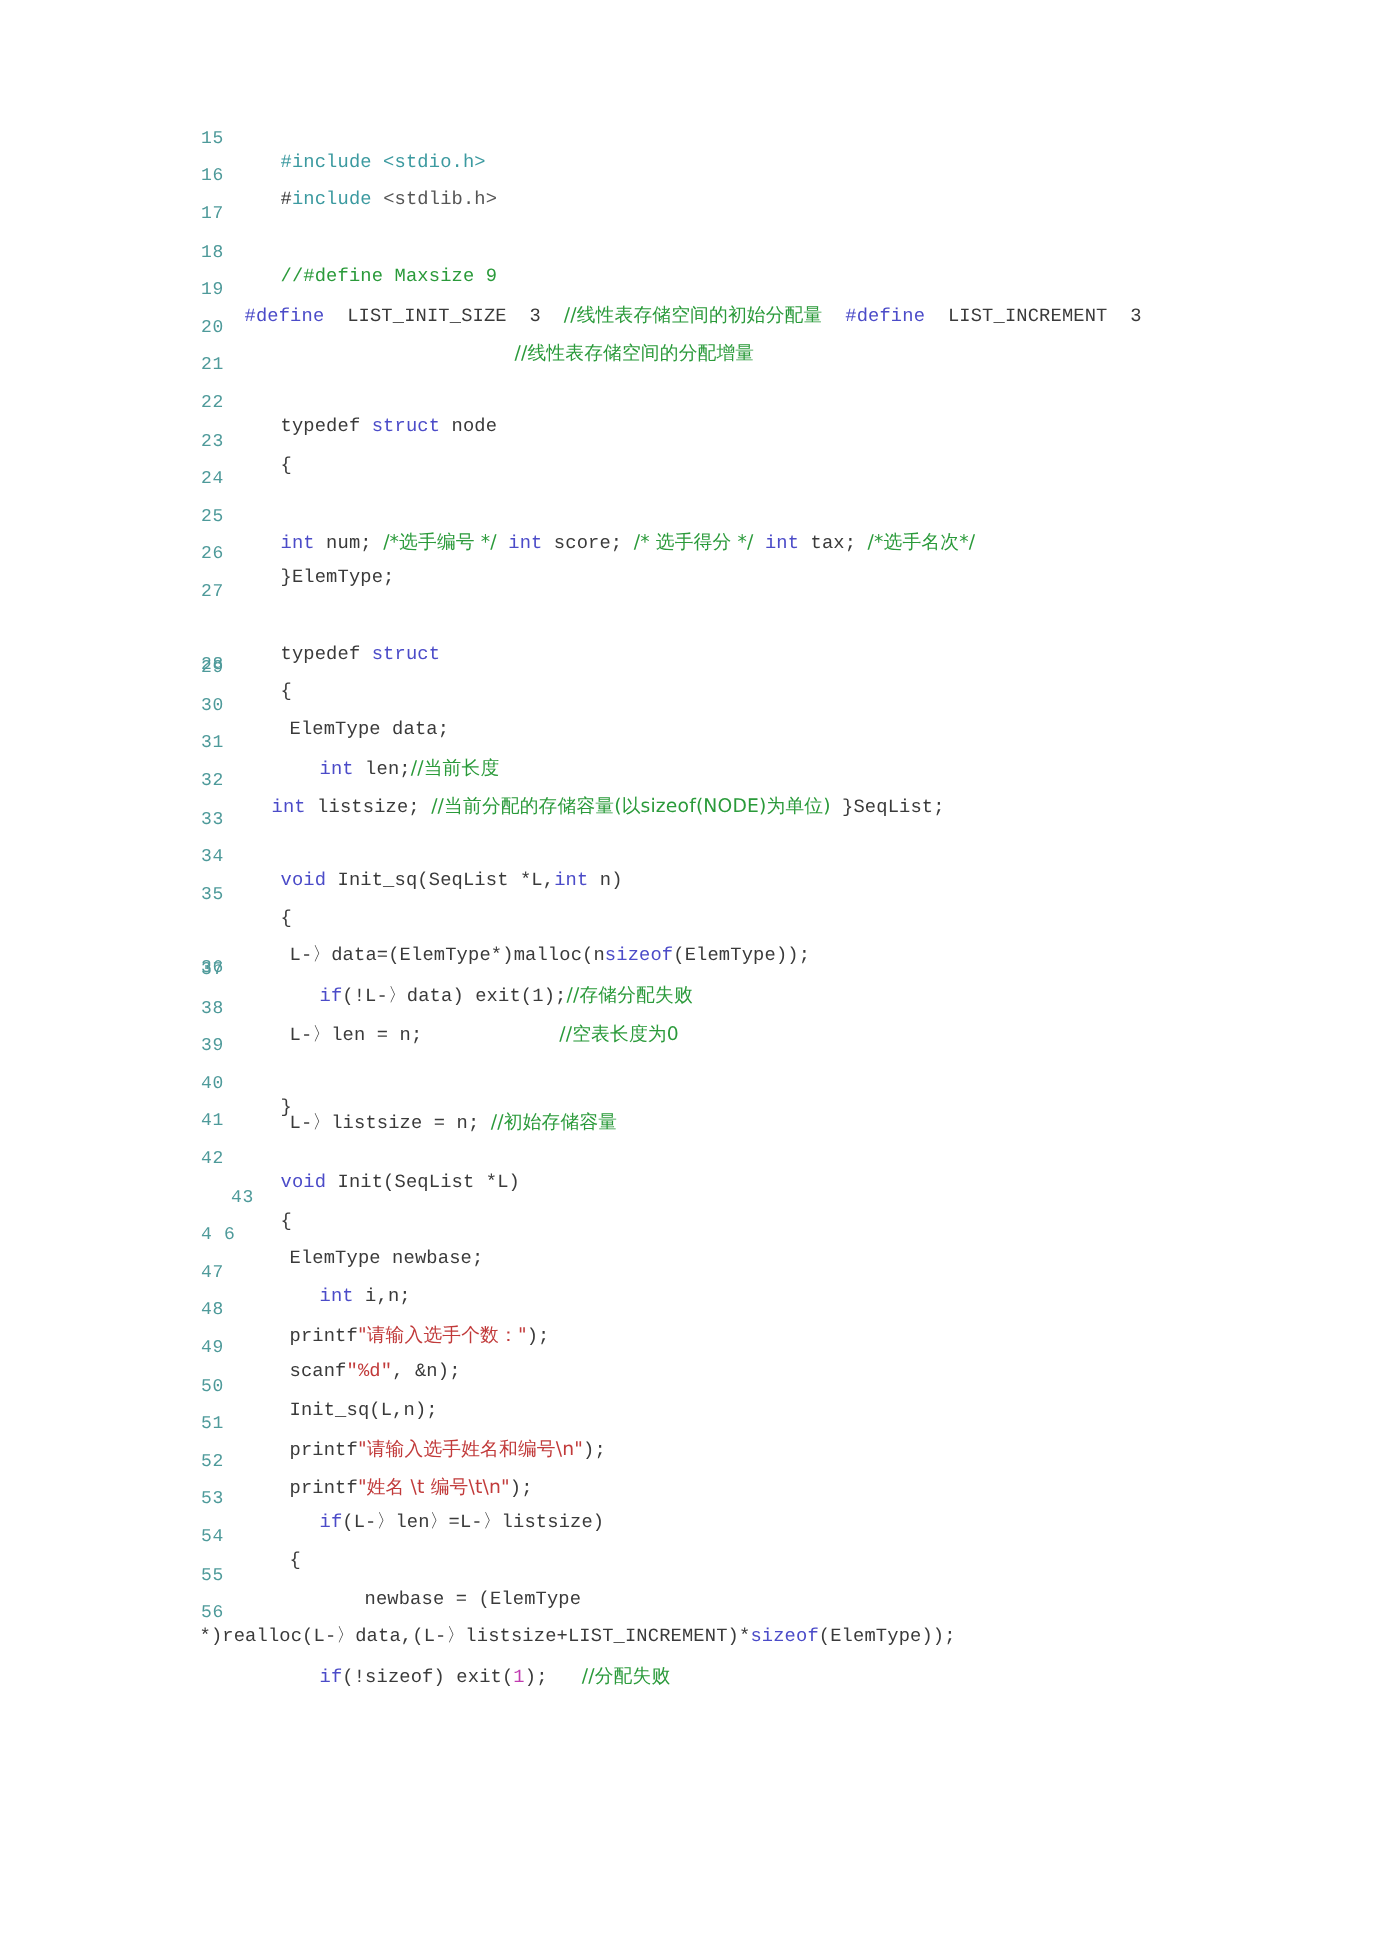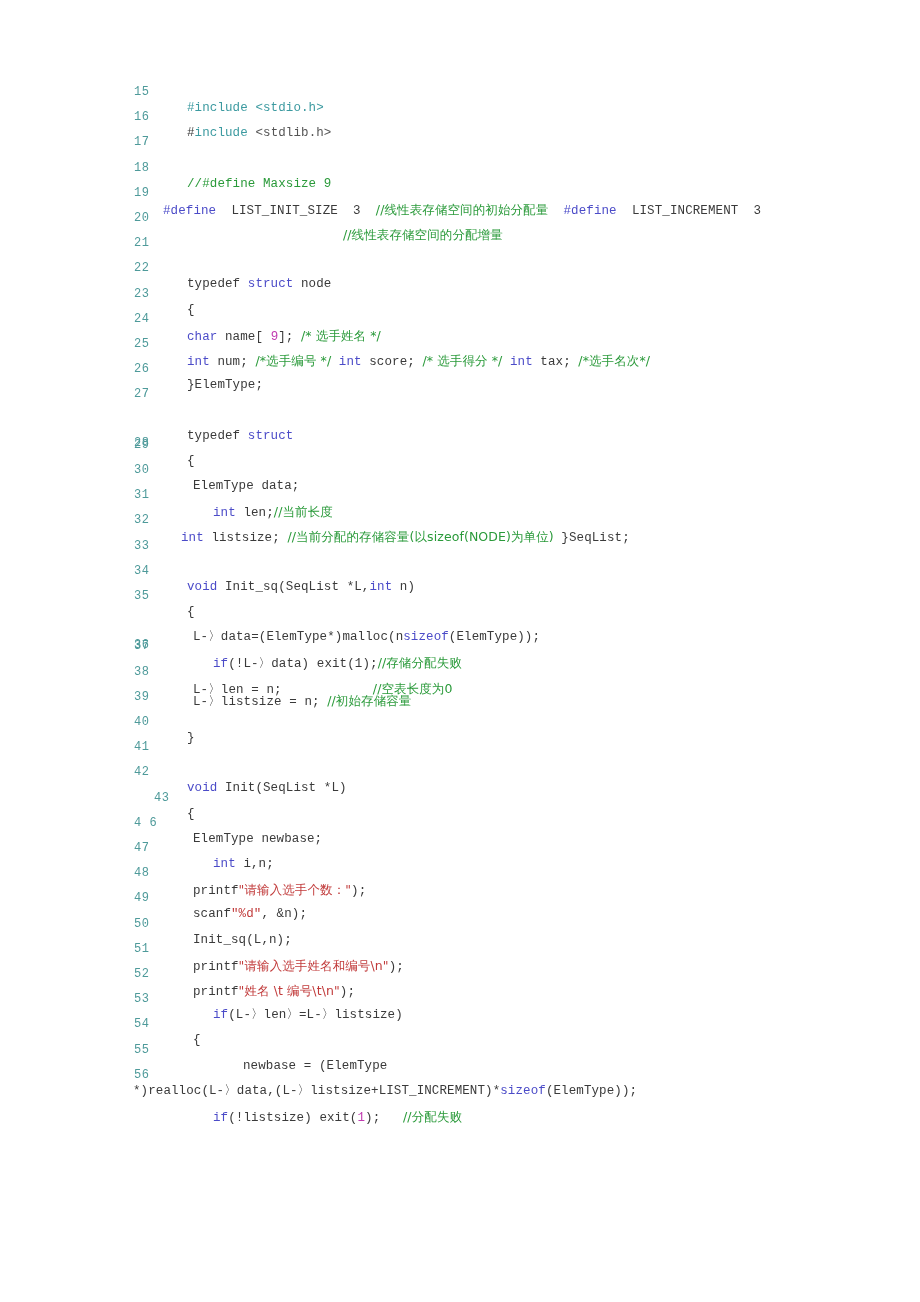--- a/index.html
+++ b/index.html
@@ -115,46 +115,45 @@
       <div class="line-number" style="top: 971.8px;">56</div>
       <div class="code-line" style="position: absolute; left: 0px; top: 0px; width: 920px;"><div class="line-code" style="left: 187px;"><span class="tok-include">#include &lt;stdio.h&gt;</span></div></div>
       <div class="code-line" style="position: absolute; left: 0px; top: 25.2px; width: 920px;"><div class="line-code" style="left: 187px;"><span class="tok-plain">#</span><span class="tok-include">include</span><span class="tok-plain"> </span><span class="tok-dim">&lt;stdlib.h&gt;</span></div></div>
       <div class="code-line" style="position: absolute; left: 0px; top: 50.4px; width: 920px;"><div class="line-code" style="left: 187px;"></div></div>
       <div class="code-line" style="position: absolute; left: 0px; top: 75.6px; width: 920px;"><div class="line-code" style="left: 187px;"><span class="tok-comment">//#define Maxsize 9</span></div></div>
       <div class="code-line" style="position: absolute; left: 0px; top: 100.8px; width: 920px;"><div class="line-code" style="left: 163px;"><span class="tok-preproc">#define</span><span class="tok-plain">  LIST_INIT_SIZE  3  </span><span class="tok-comment cjk">//线性表存储空间的初始分配量</span><span class="tok-plain">  </span><span class="tok-preproc">#define</span><span class="tok-plain">  LIST_INCREMENT  3</span></div></div>
       <div class="code-line" style="position: absolute; left: 0px; top: 126px; width: 920px;"><div class="line-code" style="left: 343px;"><span class="tok-comment cjk">//线性表存储空间的分配增量</span></div></div>
       <div class="code-line" style="position: absolute; left: 0px; top: 151.2px; width: 920px;"><div class="line-code" style="left: 187px;"></div></div>
       <div class="code-line" style="position: absolute; left: 0px; top: 176.4px; width: 920px;"><div class="line-code" style="left: 187px;"><span class="tok-plain">typedef </span><span class="tok-keyword">struct</span><span class="tok-plain"> node</span></div></div>
       <div class="code-line" style="position: absolute; left: 0px; top: 201.6px; width: 920px;"><div class="line-code" style="left: 187px;"><span class="tok-plain">{</span></div></div>
-      <div class="code-line" style="position: absolute; left: 0px; top: 226.8px; width: 920px;"><div class="line-code" style="left: 187px;"><span class="tok-keyword">char</span><span class="tok-plain"> name[ </span><span class="tok-number">9</span><span class="tok-plain">]; </span><span class="tok-comment cjk">/* 选手姓名 */</span></div></div>
       <div class="code-line" style="position: absolute; left: 0px; top: 252px; width: 920px;"><div class="line-code" style="left: 187px;"><span class="tok-keyword">int</span><span class="tok-plain"> num; </span><span class="tok-comment cjk">/*选手编号 */</span><span class="tok-plain"> </span><span class="tok-keyword">int</span><span class="tok-plain"> score; </span><span class="tok-comment cjk">/* 选手得分 */</span><span class="tok-plain"> </span><span class="tok-keyword">int</span><span class="tok-plain"> tax; </span><span class="tok-comment cjk">/*选手名次*/</span></div></div>
       <div class="code-line" style="position: absolute; left: 0px; top: 277.2px; width: 920px;"><div class="line-code" style="left: 187px;"><span class="tok-plain">}ElemType;</span></div></div>
       <div class="code-line" style="position: absolute; left: 0px; top: 302.4px; width: 920px;"><div class="line-code" style="left: 187px;"></div></div>
       <div class="code-line" style="position: absolute; left: 0px; top: 327.6px; width: 920px; padding-left: 29px;"><div class="line-code" style="left: 187px;"><span class="tok-plain">typedef </span><span class="tok-keyword">struct</span></div></div>
       <div class="code-line" style="position: absolute; left: 0px; top: 352.8px; width: 920px;"><div class="line-code" style="left: 187px;"><span class="tok-plain">{</span></div></div>
       <div class="code-line" style="position: absolute; left: 0px; top: 378px; width: 920px;"><div class="line-code" style="left: 193px;"><span class="tok-plain">ElemType data;</span></div></div>
       <div class="code-line" style="position: absolute; left: 0px; top: 403.2px; width: 920px;"><div class="line-code" style="left: 213px;"><span class="tok-keyword">int</span><span class="tok-plain"> len;</span><span class="tok-comment cjk">//当前长度</span></div></div>
       <div class="code-line" style="position: absolute; left: 0px; top: 428.4px; width: 920px;"><div class="line-code" style="left: 181px;"><span class="tok-keyword">int</span><span class="tok-plain"> listsize; </span><span class="tok-comment cjk">//当前分配的存储容量(以sizeof(NODE)为单位)</span><span class="tok-plain"> }SeqList;</span></div></div>
       <div class="code-line" style="position: absolute; left: 0px; top: 453.6px; width: 920px;"><div class="line-code" style="left: 187px;"></div></div>
       <div class="code-line" style="position: absolute; left: 0px; top: 478.8px; width: 920px;"><div class="line-code" style="left: 187px;"><span class="tok-keyword">void</span><span class="tok-plain"> Init_sq(SeqList *L,</span><span class="tok-keyword">int</span><span class="tok-plain"> n)</span></div></div>
       <div class="code-line" style="position: absolute; left: 0px; top: 504px; width: 920px;"><div class="line-code" style="left: 187px;"><span class="tok-plain">{</span></div></div>
       <div class="code-line" style="position: absolute; left: 0px; top: 529.2px; width: 920px;"><div class="line-code" style="left: 193px;"><span class="tok-plain">L-〉data=(ElemType*)malloc(n</span><span class="tok-keyword">sizeof</span><span class="tok-plain">(ElemType));</span></div></div>
       <div class="code-line" style="position: absolute; left: 0px; top: 554.4px; width: 920px;"><div class="line-code" style="left: 213px;"><span class="tok-keyword">if</span><span class="tok-plain">(!L-〉data) exit(</span><span class="tok-plain">1</span><span class="tok-plain">);</span><span class="tok-comment cjk">//存储分配失败</span></div></div>
       <div class="code-line" style="position: absolute; left: 0px; top: 579.6px; width: 920px;"><div class="line-code" style="left: 193px;"><span class="tok-plain">L-〉len = n;            </span><span class="tok-comment cjk">//空表长度为0</span></div></div>
-      <div class="code-line" style="position: absolute; left: 0px; top: 592px; width: 737px;"><div class="line-code" style="left: 193px;"><span class="tok-plain">L-〉listsize = n; </span><span class="tok-comment cjk">//初始存储容量</span></div></div>
+      <div class="code-line" style="position: absolute; left: 0px; top: 639px; width: 737px;"><div class="line-code" style="left: 193px;"><span class="tok-plain">L-〉listsize = n; </span><span class="tok-comment cjk">//初始存储容量</span></div></div>
       <div class="code-line" style="position: absolute; left: 0px; top: 630px; width: 920px;"><div class="line-code" style="left: 187px;"><span class="tok-plain">}</span></div></div>
       <div class="code-line" style="position: absolute; left: 0px; top: 655.2px; width: 920px;"><div class="line-code" style="left: 187px;"></div></div>
       <div class="code-line" style="position: absolute; left: 0px; top: 680.4px; width: 920px;"><div class="line-code" style="left: 187px;"><span class="tok-keyword">void</span><span class="tok-plain"> Init(SeqList *L)</span></div></div>
       <div class="code-line" style="position: absolute; left: 0px; top: 705.6px; width: 920px;"><div class="line-code" style="left: 187px;"><span class="tok-plain">{</span></div></div>
       <div class="code-line" style="position: absolute; left: 0px; top: 730.8px; width: 920px;"><div class="line-code" style="left: 193px;"><span class="tok-plain">ElemType newbase;</span></div></div>
       <div class="code-line" style="position: absolute; left: 0px; top: 756px; width: 920px;"><div class="line-code" style="left: 213px;"><span class="tok-keyword">int</span><span class="tok-plain"> i,n;</span></div></div>
       <div class="code-line" style="position: absolute; left: 0px; top: 781.2px; width: 920px;"><div class="line-code" style="left: 193px;"><span class="tok-plain">printf</span><span class="tok-string cjk">"请输入选手个数："</span><span class="tok-plain">);</span></div></div>
       <div class="code-line" style="position: absolute; left: 0px; top: 806.4px; width: 920px;"><div class="line-code" style="left: 193px;"><span class="tok-plain">scanf</span><span class="tok-string">"%d"</span><span class="tok-plain">, &amp;n);</span></div></div>
       <div class="code-line" style="position: absolute; left: 0px; top: 831.6px; width: 920px;"><div class="line-code" style="left: 193px;"><span class="tok-plain">Init_sq(L,n);</span></div></div>
       <div class="code-line" style="position: absolute; left: 0px; top: 856.8px; width: 920px;"><div class="line-code" style="left: 193px;"><span class="tok-plain">printf</span><span class="tok-string cjk">"请输入选手姓名和编号\n"</span><span class="tok-plain">);</span></div></div>
       <div class="code-line" style="position: absolute; left: 0px; top: 882px; width: 920px;"><div class="line-code" style="left: 193px;"><span class="tok-plain">printf</span><span class="tok-string cjk">"姓名 \t 编号\t\n"</span><span class="tok-plain">);</span></div></div>
       <div class="code-line" style="position: absolute; left: 0px; top: 907.2px; width: 920px;"><div class="line-code" style="left: 213px;"><span class="tok-keyword">if</span><span class="tok-plain">(L-〉len〉=L-〉listsize)</span></div></div>
       <div class="code-line" style="position: absolute; left: 0px; top: 932.4px; width: 920px;"><div class="line-code" style="left: 193px;"><span class="tok-plain">{</span></div></div>
       <div class="code-line" style="position: absolute; left: 0px; top: 957.6px; width: 920px;"><div class="line-code" style="left: 243px;"><span class="tok-plain">newbase = (ElemType</span></div></div>
       <div class="code-line" style="position: absolute; left: 0px; top: 982.8px; width: 920px;"><div class="line-code" style="left: 133px;"><span class="tok-plain">*)realloc(L-〉data,(L-〉listsize+LIST_INCREMENT)*</span><span class="tok-keyword">sizeof</span><span class="tok-plain">(ElemType));</span></div></div>
-      <div class="code-line" style="position: absolute; left: 0px; top: 1008px; width: 920px;"><div class="line-code" style="left: 213px;"><span class="tok-keyword">if</span><span class="tok-plain">(!listsize) exit(</span><span class="tok-number">1</span><span class="tok-plain">);   </span><span class="tok-comment cjk">//分配失败</span></div></div>
+      <div class="code-line" style="position: absolute; left: 0px; top: 1008px; width: 920px;"><div class="line-code" style="left: 213px;"><span class="tok-keyword">if</span><span class="tok-plain">(!sizeof) exit(</span><span class="tok-number">1</span><span class="tok-plain">);   </span><span class="tok-comment cjk">//分配失败</span></div></div>
     </div>
 </div>
 
 </body></html>

